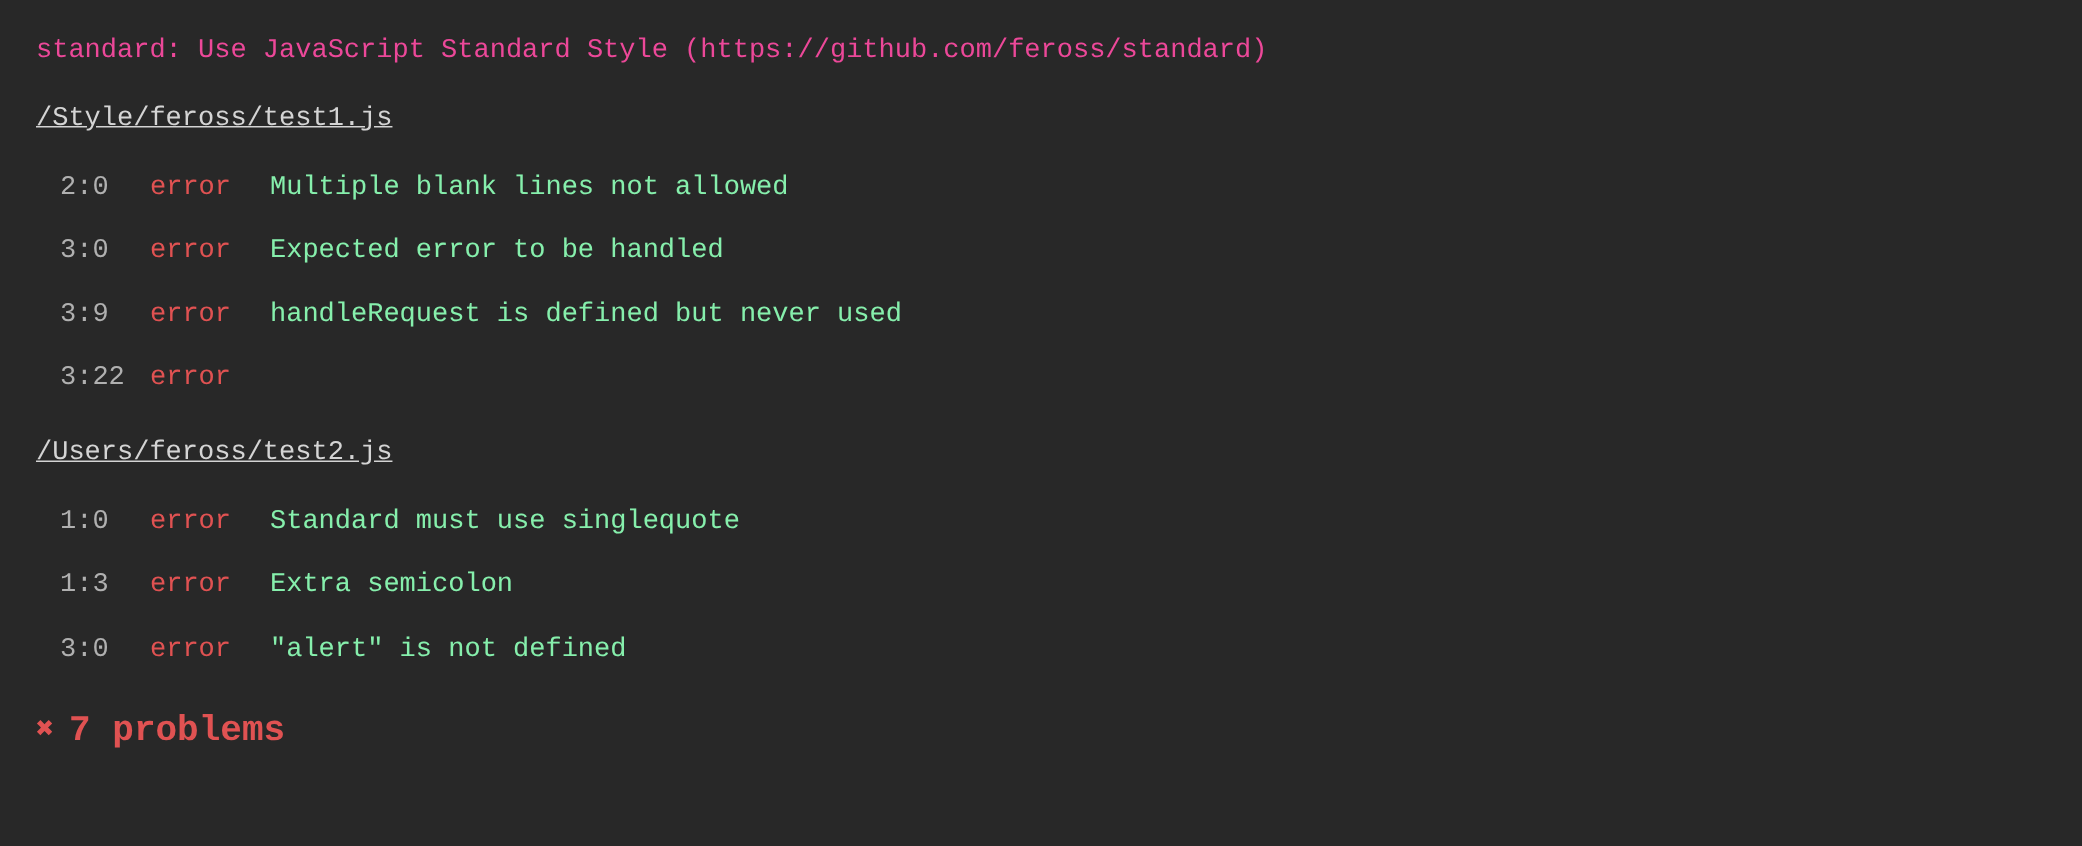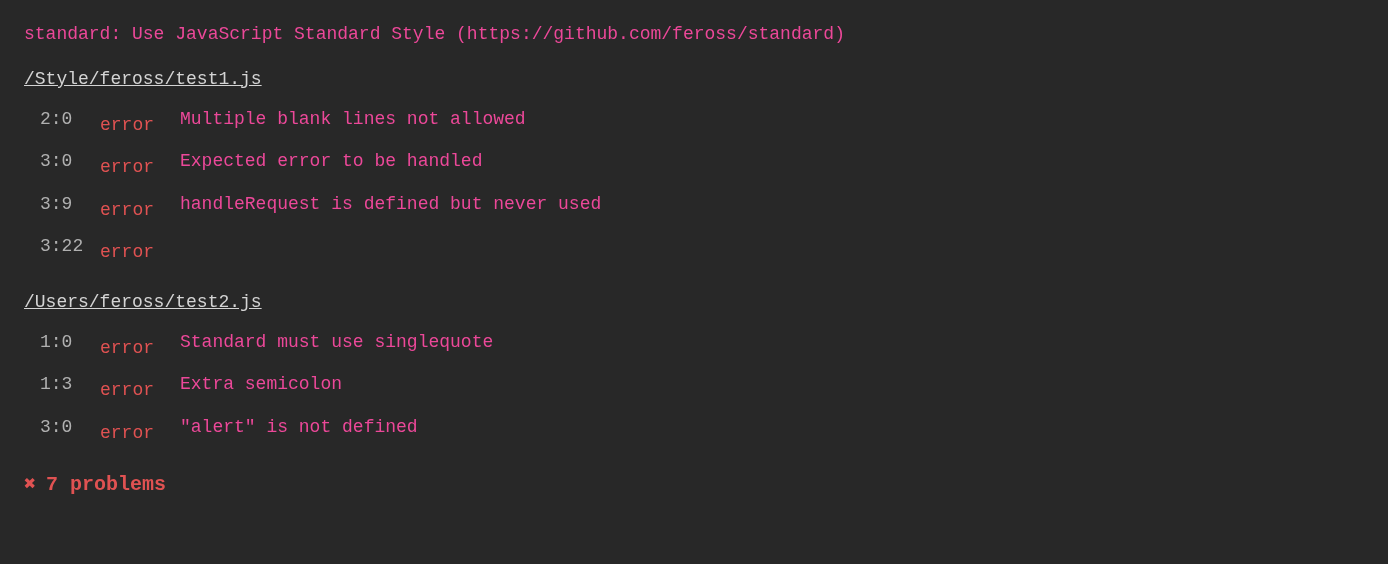--- a/index.html
+++ b/index.html
@@ -31,59 +31,59 @@
 
     .file-path {
       color: #d4d4d4;
       text-decoration: underline;
       margin-bottom: 4px;
       display: block;
     }
 
     .error-row {
       display: flex;
-      align-items: center;
+      align-items: flex-end;
       padding-left: 16px;
       line-height: 1.7;
     }
 
     .line-col {
       color: #b0b0b0;
       min-width: 60px;
       display: inline-block;
     }
 
     .error-label {
       color: #e05252;
       min-width: 80px;
       display: inline-block;
       margin-top: 12px;
     }
 
     .error-message {
-      color: #ec4899;
+      color: #86efac;
     }
 
     .summary-line {
       margin-top: 16px;
       display: flex;
       align-items: center;
       gap: 10px;
     }
 
     .x-icon {
       color: #e05252;
       font-weight: bold;
       font-size: 20px;
     }
 
     .problems-text {
       color: #e05252;
       font-weight: bold;
-      font-size: 20px;
+      font-size: 24px;
     }
   </style>
 </head>
 <body>
 
 <div>
 
   <div class="header-line">
     <span>standard: Use JavaScript Standard Style (https://github.com/feross/standard)</span>
   </div>

